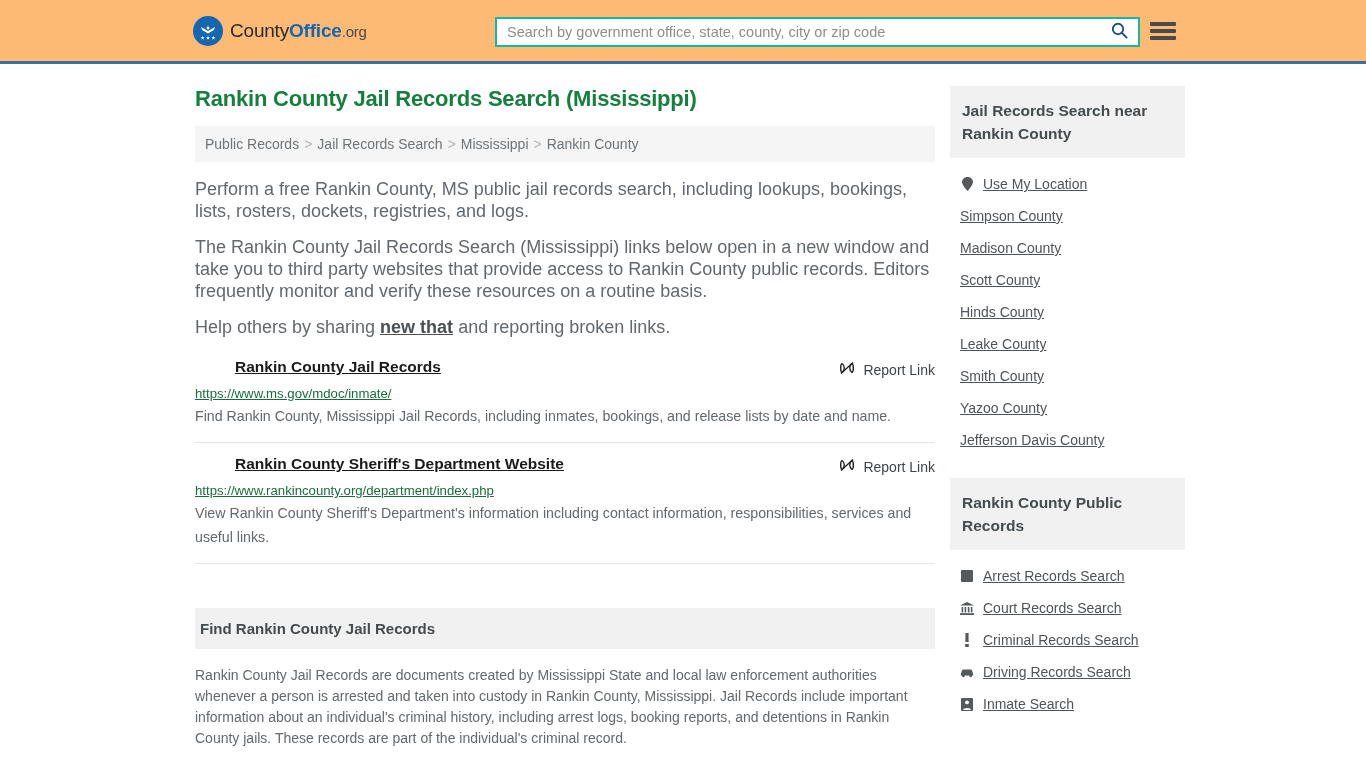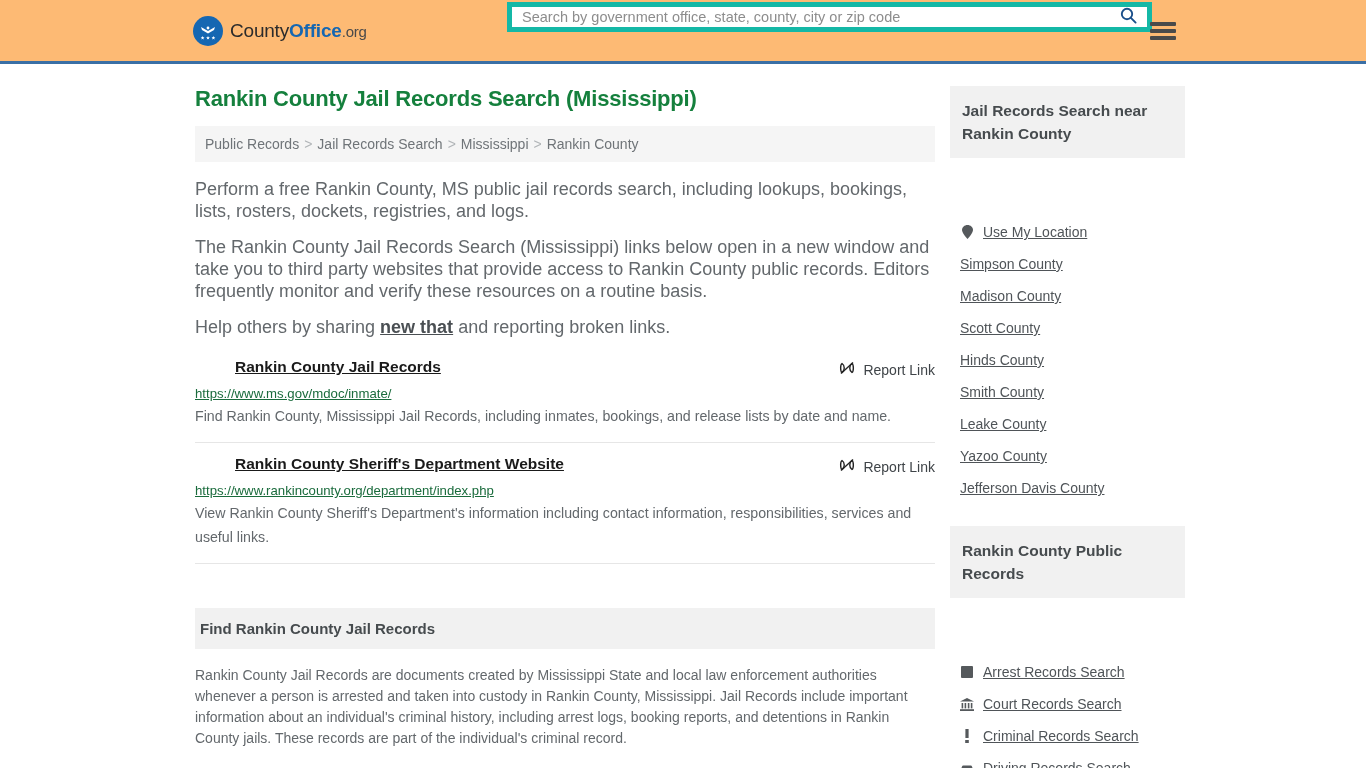--- a/index.html
+++ b/index.html
@@ -45,28 +45,27 @@
     letter-spacing: -0.2px;
     white-space: nowrap;
   }
   .brand-text .b1 { color: #2b2b2b; font-weight: 400; }
   .brand-text .b2 { color: #1567b2; font-weight: 700; }
   .brand-text .b3 { color: #4a4a4a; font-size: 15px; }
 
   .search-wrap {
     position: absolute;
     left: 495px;
-    top: 2px;
+    top: 17px;
     width: 645px;
     height: 30px;
     background: #ffffff;
-    border: 5px solid #14b8a6;
-    display: flex;
-    align-items: center;
-    margin-left: 12px;
+    border: 2px solid #14b8a6;
+    display: flex;
+    align-items: center;
   }
   .search-input {
     flex: 1;
     height: 100%;
     border: none;
     outline: none;
     padding: 0 10px;
     font-size: 14.5px;
     font-family: "Liberation Sans", sans-serif;
     color: #333;
@@ -210,21 +209,21 @@
 
   
   .side-head {
     background: #f1f1f1;
     padding: 13px 12px;
     font-size: 15.5px;
     font-weight: 700;
     color: #464b4e;
     line-height: 23px;
   }
-  .side-list { padding: 10px 0 0 10px; margin-top: 48px; }
+  .side-list { padding: 10px 0 0 10px; }
   .side-item {
     display: flex;
     align-items: center;
     gap: 9px;
     padding: 8px 0;
     font-size: 14px;
   }
   .side-item a {
     color: #4f5458;
     text-decoration: underline;
@@ -358,24 +357,24 @@
       <div class="side-item">
         <a href="#">Madison County</a>
       </div>
       <div class="side-item">
         <a href="#">Scott County</a>
       </div>
       <div class="side-item">
         <a href="#">Hinds County</a>
       </div>
       <div class="side-item">
+        <a href="#">Leake County</a>
+      </div>
+      <div class="side-item">
         <a href="#">Smith County</a>
-      </div>
-      <div class="side-item">
-        <a href="#">Leake County</a>
       </div>
       <div class="side-item">
         <a href="#">Yazoo County</a>
       </div>
       <div class="side-item">
         <a href="#">Jefferson Davis County</a>
       </div>
     </div>
 
     <div class="side-block-2">

